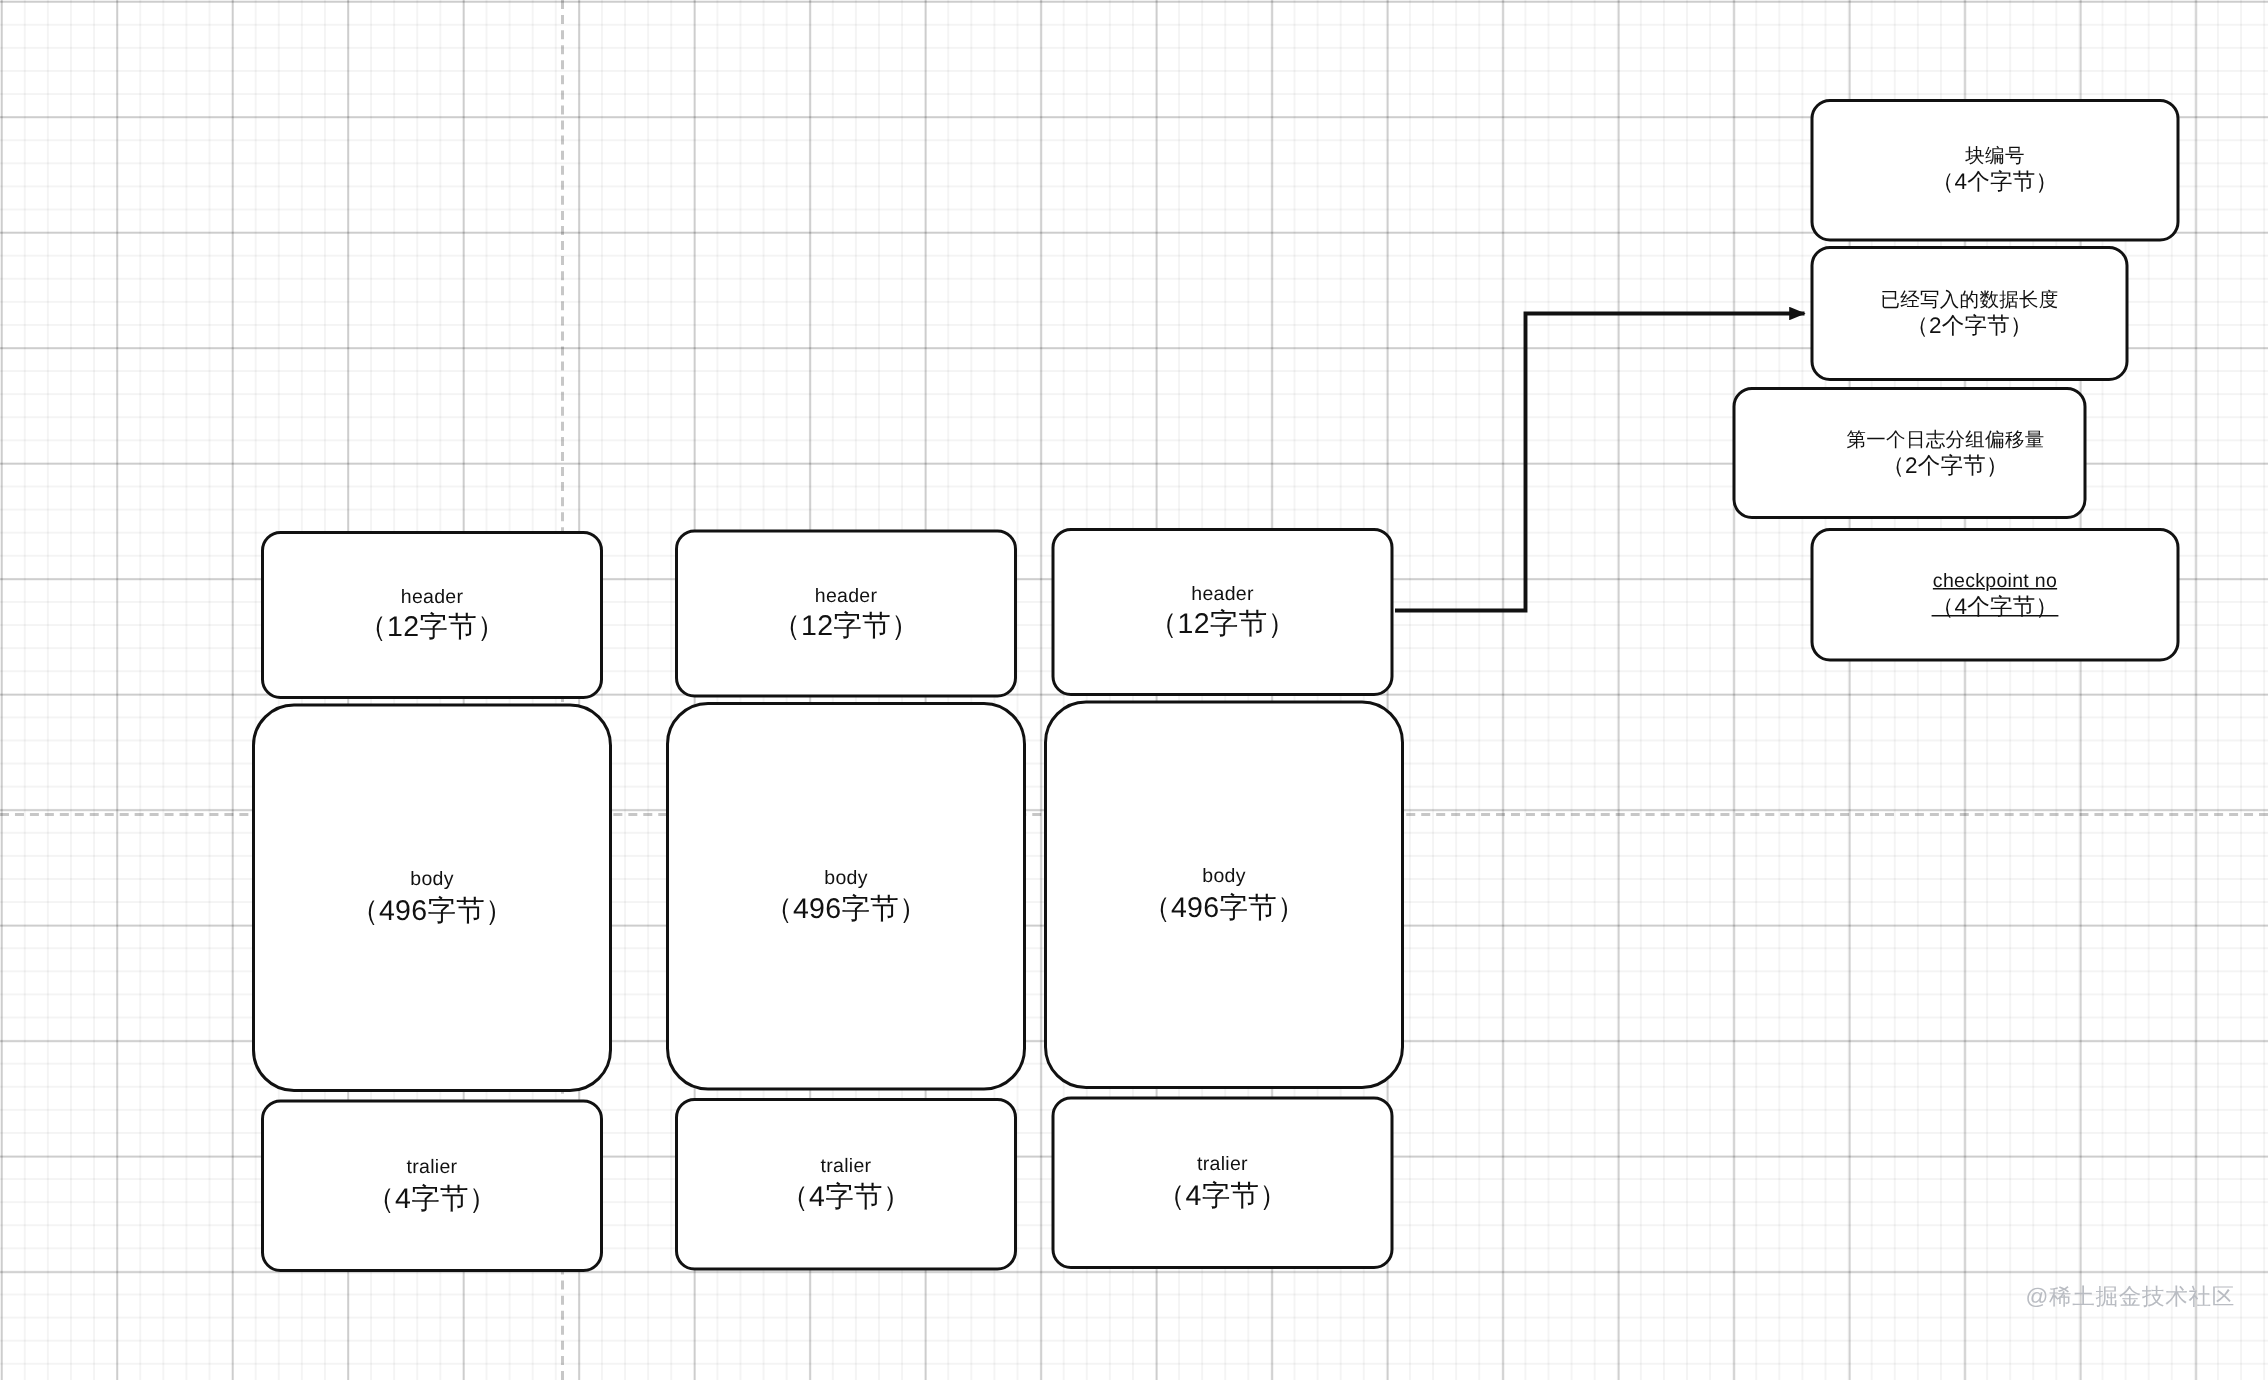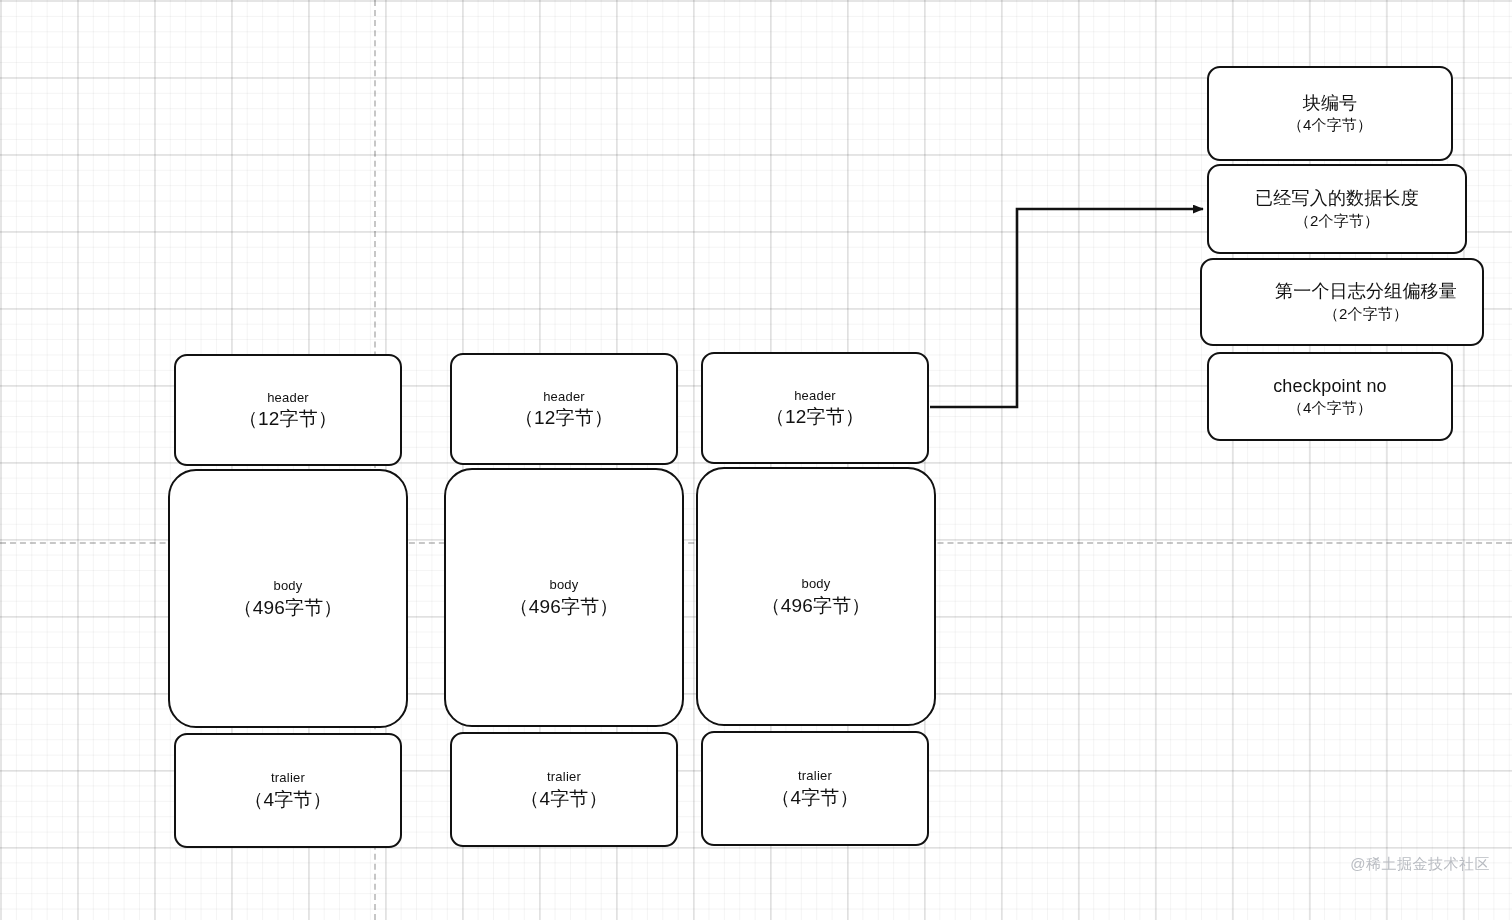--- a/index.html
+++ b/index.html
@@ -59,21 +59,21 @@
     align-items: center;
     justify-content: center;
     text-align: center;
     color: #111111;
     line-height: 1.32;
     letter-spacing: 0.2px;
   }
   .box .l1 { display: block; font-size: 13px; }
   .box .l2 { display: block; font-size: 19px; }
 
-  .stack-box .l1 { font-size: 18px; }
+  .stack-box .l1 { font-size: 13px; }
   .stack-box .l2 { font-size: 15px; }
 
   svg.connector {
     position: absolute;
     left: 0;
     top: 0;
     width: 1512px;
     height: 920px;
     overflow: visible;
     pointer-events: none;
@@ -134,29 +134,29 @@
   </div>
   <div class="box" style="left:701px; top:731px; width:228px; height:115px;">
     <span class="l1">tralier</span>
     <span class="l2">（4字节）</span>
   </div>
 
   <div class="box stack-box" style="left:1207px; top:66px; width:246px; height:95px;">
     <span class="l1">块编号</span>
     <span class="l2">（4个字节）</span>
   </div>
-  <div class="box stack-box" style="left:1207px; top:164px; width:260px; height:90px;">
+  <div class="box stack-box" style="left:1207px; top:164px; width:212px; height:90px;">
     <span class="l1">已经写入的数据长度</span>
     <span class="l2">（2个字节）</span>
   </div>
-  <div class="box stack-box" style="left:1200px; top:258px; width:284px; height:88px;padding-left:48px;">
+  <div class="box stack-box" style="left:1155px; top:258px; width:236px; height:88px;padding-left:48px;">
     <span class="l1">第一个日志分组偏移量</span>
     <span class="l2">（2个字节）</span>
   </div>
-  <div class="box stack-box" style="left:1207px; top:352px; width:246px; height:89px;">
+  <div class="box stack-box" style="left:1207px; top:352px; width:246px; height:89px;text-decoration:underline;">
     <span class="l1">checkpoint no</span>
     <span class="l2">（4个字节）</span>
   </div>
 
   <svg class="connector" viewBox="0 0 1512 920">
     <defs>
       <marker id="arrowhead" markerWidth="11" markerHeight="9" refX="10.2" refY="4.5" orient="auto" markerUnits="userSpaceOnUse">
         <path d="M0,0 L11,4.5 L0,9 z" fill="#111111"></path>
       </marker>
     </defs>

